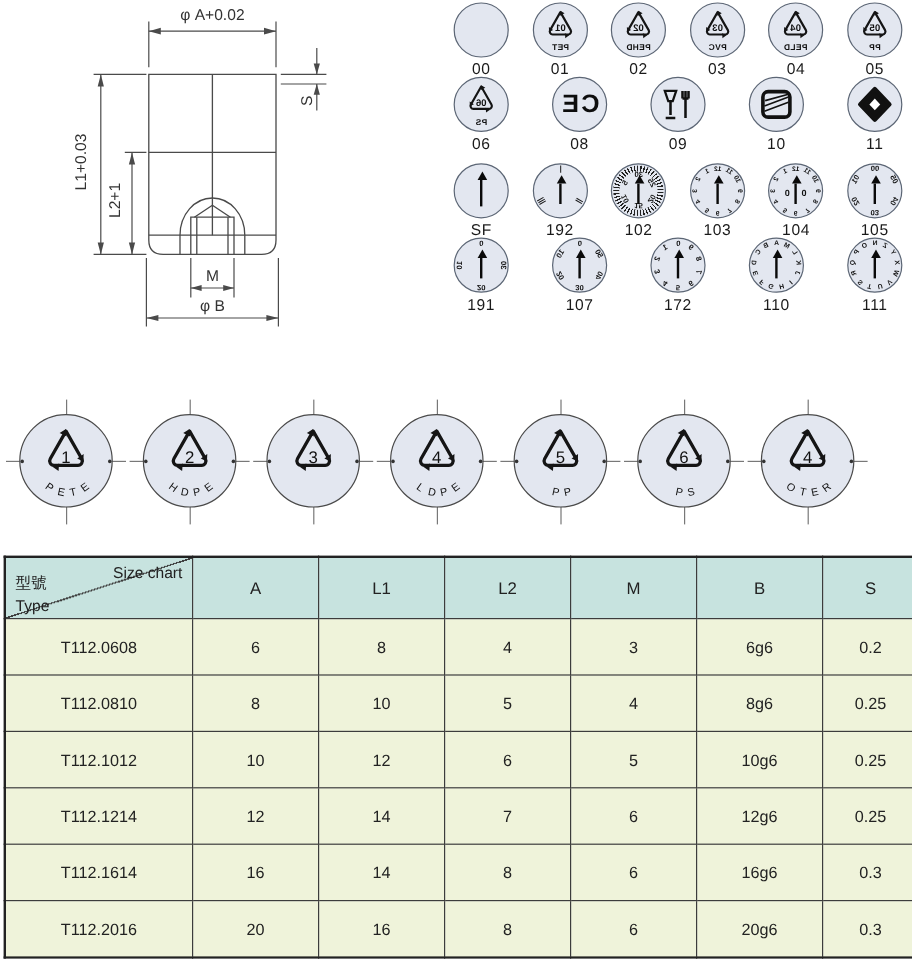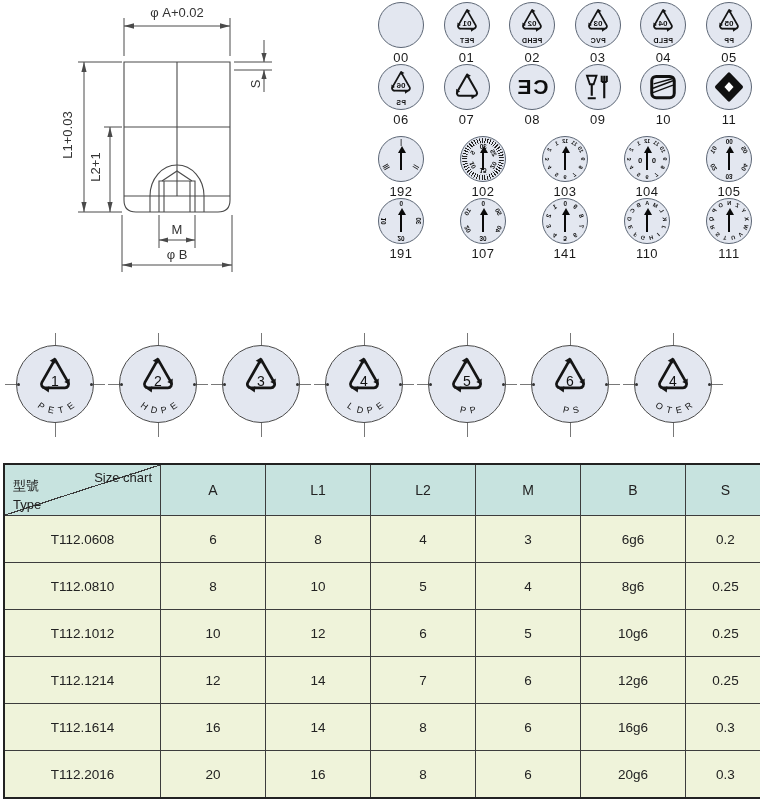--- a/index.html
+++ b/index.html
@@ -209,33 +209,20 @@
               <path d="M10.2 31.2 l4.4 3.2 0.4 -5.4 z" fill="#151515"></path>
             </svg>
             <span class="rnum">06</span>
             <span class="rcode">PS</span>
           </div>
         </div>
         <div class="lbl">06</div>
       </div>
       <div class="gcell">
         <div class="circ">
-          <div class="fill mirror">
-            <svg class="tri-svg big" width="34" height="34" viewBox="0 0 40 40">
-              <path d="M20 5.5 L31.4 25.5 a3.2 3.2 0 0 1 -2.8 4.8 H11.4 a3.2 3.2 0 0 1 -2.8 -4.8 Z" fill="none" stroke="#151515" stroke-width="2.4" stroke-linejoin="round"></path>
-              <path d="M20 4 l-4.6 2.8 5 2.6 z" fill="#151515"></path>
-              <path d="M32.6 27.5 l0.2 -5.4 -4.7 3.1 z" fill="#151515"></path>
-              <path d="M10.2 31.2 l4.4 3.2 0.4 -5.4 z" fill="#151515"></path>
-            </svg>
-          </div>
-        </div>
-        <div class="lbl">07</div>
-      </div>
-      <div class="gcell">
-        <div class="circ">
           <div class="fill mirror ce-text">
             <span>CE</span>
           </div>
         </div>
         <div class="lbl">08</div>
       </div>
       <div class="gcell">
         <div class="circ">
           <div class="icon-center">
             <svg width="30" height="30" viewBox="0 0 24 24" style="transform:scaleX(-1)">
@@ -264,20 +251,28 @@
             <svg width="32" height="32" viewBox="0 0 24 24">
               <path d="M12 2.4 L21.2 12 L12 21.6 L2.8 12 Z" fill="#111" stroke="#111" stroke-width="2.6" stroke-linejoin="round"></path>
               <path d="M12 8.3 L15.4 12 L12 15.7 L8.6 12 Z" fill="#fff"></path>
             </svg>
           </div>
         </div>
         <div class="lbl">11</div>
       </div>
     </div>
     <div class="grid-row" style="margin-top: 10px;">
+      <div class="gcell">
+        <div class="circ">
+          <div class="fill mirror">
+            <div class="stick long"></div>
+          </div>
+        </div>
+        <div class="lbl">SF</div>
+      </div>
       <div class="gcell">
         <div class="circ">
           <div class="fill mirror">
             <span class="ringch" style="left: 21.8px; top: 4.8px; transform: translate(-50%, -50%) rotate(0deg);">|</span>
             <span class="ringch" style="left: 36.5224px; top: 30.3px; transform: translate(-50%, -50%) rotate(120deg);">|||</span>
             <span class="ringch" style="left: 7.07757px; top: 30.3px; transform: translate(-50%, -50%) rotate(240deg);">||</span>
             <div class="stick"></div>
           </div>
         </div>
         <div class="lbl">192</div>
@@ -391,21 +386,21 @@
             <span class="ringch" style="left: 37.968px; top: 27.0533px; transform: translate(-50%, -50%) rotate(108deg);">3</span>
             <span class="ringch" style="left: 31.7923px; top: 35.5533px; transform: translate(-50%, -50%) rotate(144deg);">4</span>
             <span class="ringch" style="left: 21.8px; top: 38.8px; transform: translate(-50%, -50%) rotate(180deg);">5</span>
             <span class="ringch" style="left: 11.8077px; top: 35.5533px; transform: translate(-50%, -50%) rotate(216deg);">6</span>
             <span class="ringch" style="left: 5.63204px; top: 27.0533px; transform: translate(-50%, -50%) rotate(252deg);">7</span>
             <span class="ringch" style="left: 5.63204px; top: 16.5467px; transform: translate(-50%, -50%) rotate(288deg);">8</span>
             <span class="ringch" style="left: 11.8077px; top: 8.04671px; transform: translate(-50%, -50%) rotate(324deg);">9</span>
             <div class="stick"></div>
           </div>
         </div>
-        <div class="lbl">141</div>
+        <div class="lbl">172</div>
       </div>
       <div class="gcell">
         <div class="circ">
           <div class="fill mirror">
             <span class="ringch" style="left: 21.8px; top: 4.8px; transform: translate(-50%, -50%) rotate(0deg); font-size: 5.6px;">A</span>
             <span class="ringch" style="left: 29.7003px; top: 6.74725px; transform: translate(-50%, -50%) rotate(27.6923deg); font-size: 5.6px;">B</span>
             <span class="ringch" style="left: 35.7907px; top: 12.1429px; transform: translate(-50%, -50%) rotate(55.3846deg); font-size: 5.6px;">C</span>
             <span class="ringch" style="left: 38.6761px; top: 19.7509px; transform: translate(-50%, -50%) rotate(83.0769deg); font-size: 5.6px;">D</span>
             <span class="ringch" style="left: 37.6953px; top: 27.8283px; transform: translate(-50%, -50%) rotate(110.769deg); font-size: 5.6px;">E</span>
             <span class="ringch" style="left: 33.0731px; top: 34.5247px; transform: translate(-50%, -50%) rotate(138.462deg); font-size: 5.6px;">F</span>

